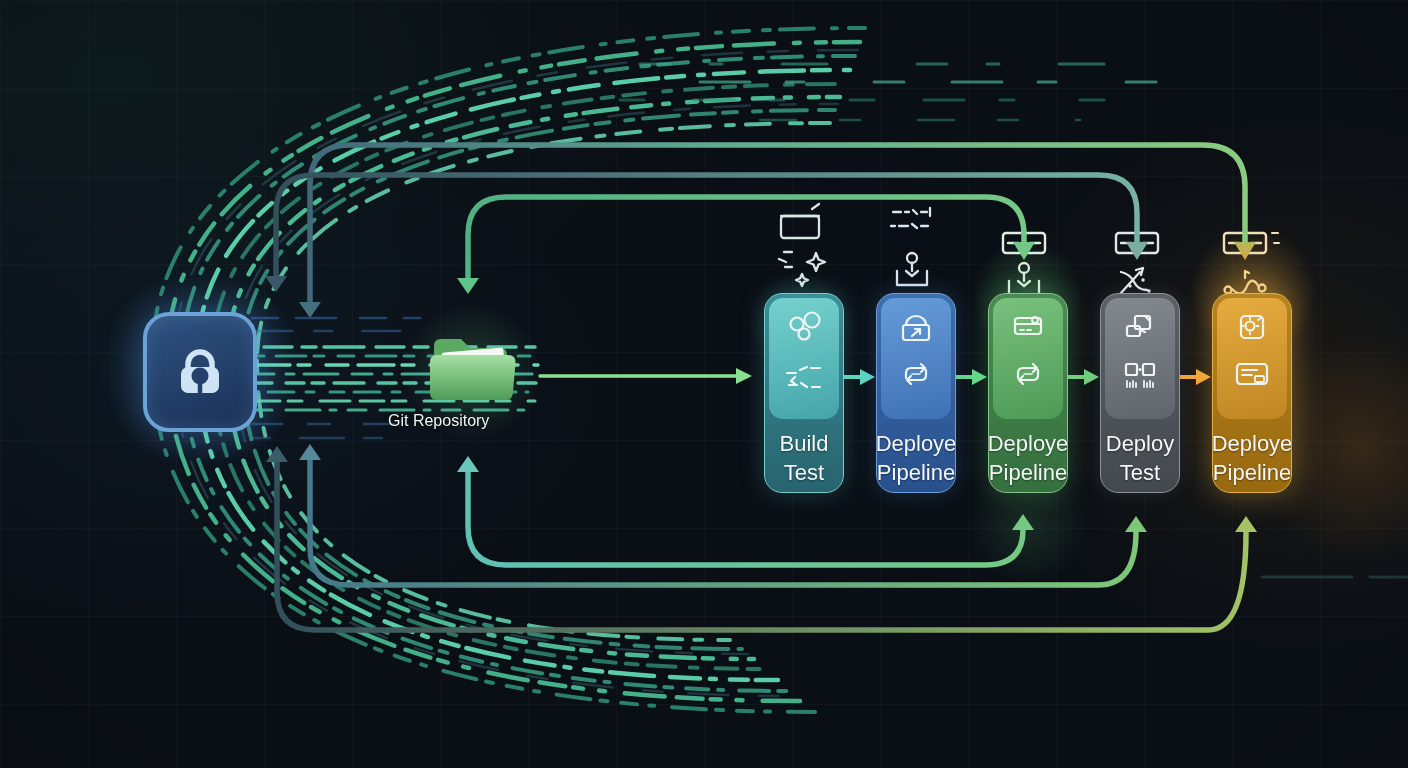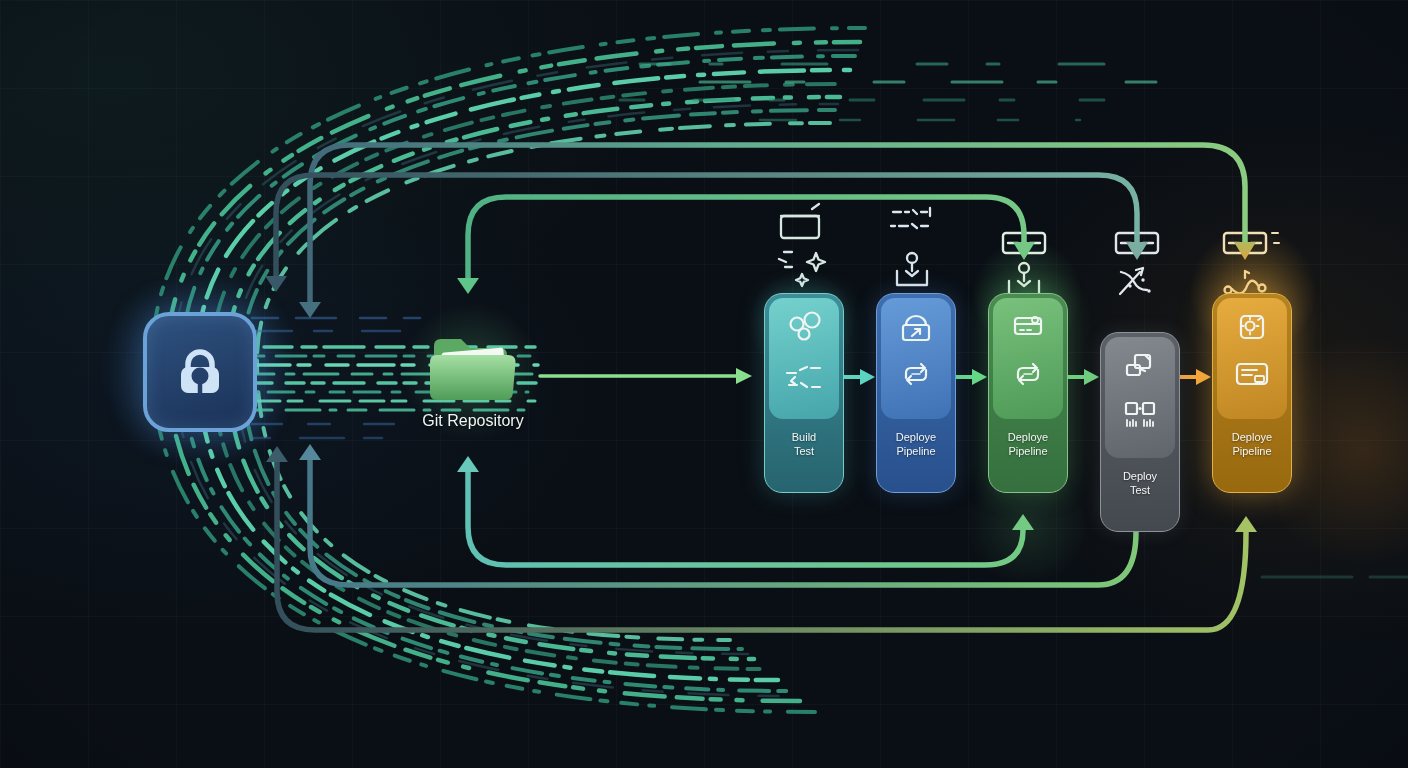--- a/index.html
+++ b/index.html
@@ -26,36 +26,36 @@
 
   .title{position:absolute;left:36px;top:110px;font-size:37px;font-weight:600;
     color:#f2f5f7;letter-spacing:.5px;text-shadow:0 1px 3px rgba(0,0,0,.6);}
 
   .lock{position:absolute;left:143px;top:312px;width:106px;height:112px;border-radius:26px;
     border:4px solid #6ba3d8;background:linear-gradient(160deg,#2e527f,#1a3157);
     box-shadow:0 0 34px rgba(80,150,230,.35), inset 0 0 18px rgba(140,190,240,.18);
     display:flex;align-items:center;justify-content:center;}
 
   .folder-wrap{position:absolute;left:420px;top:328px;width:110px;height:86px;}
-  .repo-label{position:absolute;left:388px;top:412px;width:170px;text-align:center;
+  .repo-label{position:absolute;left:388px;top:412px;width:170px;
     font-size:16px;color:#f0f4f2;font-weight:500;text-shadow:0 1px 3px rgba(0,0,0,.7);}
 
   .stage{position:absolute;top:293px;width:78px;height:198px;border-radius:18px;}
   .stage .panel{position:absolute;left:4px;right:4px;top:4px;height:121px;border-radius:14px;
     display:flex;align-items:flex-start;justify-content:center;}
   .stage .label{position:absolute;left:-8px;right:-8px;top:136px;text-align:center;
-    font-size:11px;font-weight:500;color:#f4f7f6;line-height:1.3;
+    font-size:22px;font-weight:500;color:#f4f7f6;line-height:1.3;
     text-shadow:0 1px 2px rgba(0,0,0,.45);}
   .s1{left:764px;background:linear-gradient(180deg,#3c8f99,#27646f);border:1.5px solid #79cdc9;box-shadow:0 0 24px rgba(80,200,200,.25);}
   .s1 .panel{background:linear-gradient(168deg,#74d1cd,#45a5aa);}
   .s2{left:876px;background:linear-gradient(180deg,#3e6fae,#28508d);border:1.5px solid #6f9ed9;box-shadow:0 0 22px rgba(80,140,220,.25);}
   .s2 .panel{background:linear-gradient(168deg,#669bd9,#3f72b5);}
   .s3{left:988px;background:linear-gradient(180deg,#4a8c52,#35703e);border:1.5px solid #85c489;box-shadow:0 0 26px rgba(100,210,120,.30);}
   .s3 .panel{background:linear-gradient(168deg,#79c17d,#4e9a57);}
-  .s4{left:1100px;background:linear-gradient(180deg,#5c6167,#44494f);border:1.5px solid #8d939a;box-shadow:0 0 18px rgba(120,130,140,.20);margin-top:39px;}
+  .s4{left:1100px;background:linear-gradient(180deg,#5c6167,#44494f);border:1.5px solid #8d939a;box-shadow:0 0 18px rgba(120,130,140,.20);}
   .s4 .panel{background:linear-gradient(168deg,#83898f,#5f656b);}
   .s5{left:1212px;background:linear-gradient(180deg,#b5831f,#99690f);border:1.5px solid #e3b04a;box-shadow:0 0 32px rgba(235,170,60,.45);}
   .s5 .panel{background:linear-gradient(168deg,#e6ac3f,#c08623);}
   .body-icons{margin-top:9px;}
 </style>
 </head>
 <body>
 
 <div class="canvas">
   <div class="grid"></div>

